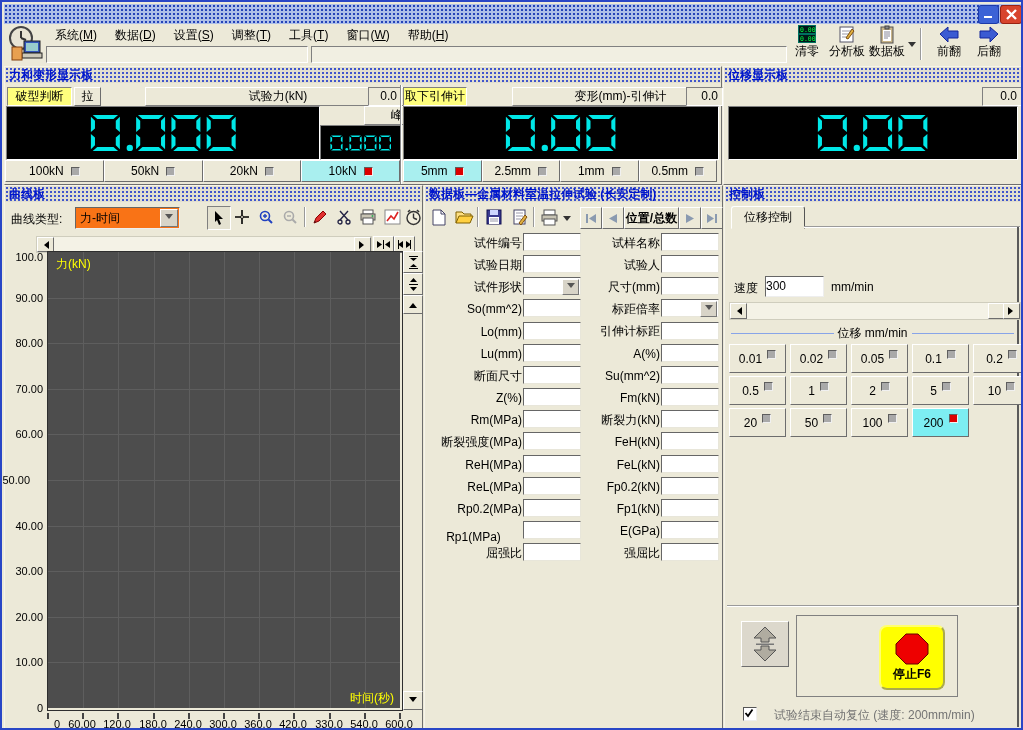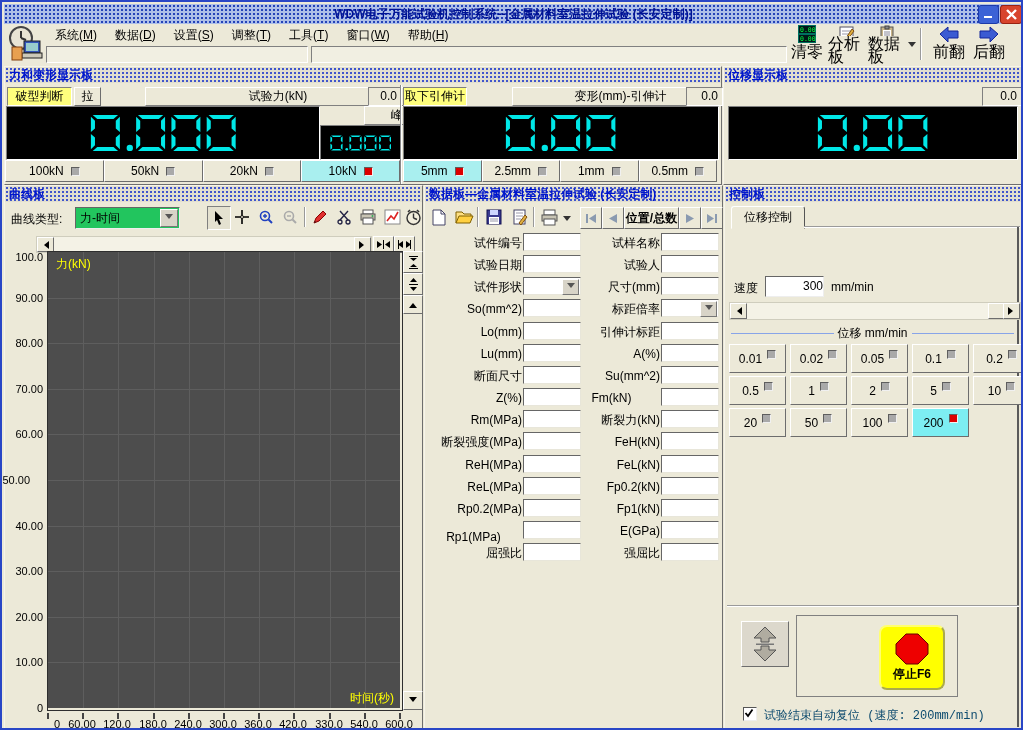--- a/index.html
+++ b/index.html
@@ -20,21 +20,21 @@
   .auxbox{background:#ece9d8;border:1px solid;border-color:#808080 #fff #fff #808080;text-align:right;padding-right:4px;line-height:17px;}
   .hdrbox{background:#ece9d8;border:1px solid;border-color:#fff #808080 #808080 #fff;text-align:center;line-height:17px;margin-left:44px;}
   .ylw{background:#ffff7d;border:1px solid;border-color:#808080 #fff #fff #808080;text-align:center;line-height:17px;}
   .range-btn{flex:1;display:flex;align-items:center;justify-content:center;gap:7px;
              background:#ece9d8;border:1px solid;border-color:#fff #6d6d6d #6d6d6d #fff;}
   .range-btn.sel{background:#a9efef;}
   .ind{display:inline-block;width:7px;height:7px;background:#a9a9a9;border:1px solid;border-color:#5e5e5e #f0f0f0 #f0f0f0 #5e5e5e;}
   .ind.on{background:#dd0000;}
   .menu-item{display:inline-block;padding:1px 9px;line-height:15px;}
   .tbtn{position:absolute;width:38px;height:38px;display:flex;flex-direction:column;align-items:center;justify-content:flex-start;gap:1px;}
-  .tbtn .lbl{font-size:16px;line-height:13px;}
+  .tbtn .lbl{font-size:12px;line-height:13px;}
   .tri-l{width:0;height:0;border:4px solid transparent;border-right:5px solid #000;margin-right:2px;}
   .tri-r{width:0;height:0;border:4px solid transparent;border-left:5px solid #000;margin-left:2px;}
   .tri-u{width:0;height:0;border:4px solid transparent;border-bottom:5px solid #000;margin-bottom:2px;}
   .tri-d{width:0;height:0;border:4px solid transparent;border-top:5px solid #000;margin-top:2px;}
   .sb-track{background:#f4f2e6;border:1px solid #cfcdbd;position:absolute;}
   .sb-btn{position:absolute;background:#ece9d8;border:1px solid;border-color:#fff #6d6d6d #6d6d6d #fff;display:flex;align-items:center;justify-content:center;}
   .icon-btn{position:absolute;width:22px;height:22px;display:flex;align-items:center;justify-content:center;}
   .icon-btn.sel{border:1px solid;border-color:#808080 #fff #fff #808080;background:#e4e1d0;}
   .flabel{position:absolute;text-align:right;line-height:18px;white-space:nowrap;}
   .finput{position:absolute;background:#fff;border:1px solid;border-color:#666 #e8e6da #e8e6da #666;height:16px;}
@@ -45,21 +45,20 @@
   .speed-btn.sel{background:#7deef2;}
   .xlabel,.ylabel{position:absolute;font-size:11px;color:#000;}
   .chart-inlbl{position:absolute;color:#ffff00;font-size:12px;}
   .win-btn{position:absolute;border-radius:3px;display:flex;align-items:center;justify-content:center;}
   u{text-decoration:underline;}
 </style>
 </head>
 <body>
 
 <div class="abs wtitle">
-  <span>WDW电子万能试验机控制系统--[金属材料室温拉伸试验 (长安定制)]</span>
   <div class="win-btn" style="left:974px;top:1px;width:19px;height:17px;background:#3b62d6;border:1px solid #1c3aa8;">
     <svg width="11" height="9">
         <rect x="1" y="6" width="8" height="2" fill="#fff"></rect>
       </svg>
   </div>
   <div class="win-btn" style="left:996px;top:1px;width:20px;height:17px;background:#d8442c;border:1px solid #992211;">
     <svg width="11" height="11">
         <path d="M1,1 L10,10 M10,1 L1,10" stroke="#fff" stroke-width="2.4"></path>
       </svg>
   </div>
@@ -276,21 +275,21 @@
         <polygon points="4,80 14,71 50,71 60,80" fill="#00e8e8" transform="translate(178,0)"></polygon>
         <polygon points="0,42 9,50 9,67 0,76" fill="#00e8e8" transform="translate(178,0)"></polygon>
         <polygon points="0,4 9,13 9,30 0,38" fill="#00e8e8" transform="translate(178,0)"></polygon>
       </svg>
     </div>
 </div>
 
 <div class="panel" style="left:2px;top:183px;width:417px;height:544px;">
   <div class="ptitle">曲线板</div>
   <span class="abs" style="left:6px;top:25px;">曲线类型:</span>
-  <div class="abs" style="left:70px;top:21px;width:103px;height:20px;background:#22c55e;border:1px solid;border-color:#666 #eee #eee #666;">
+  <div class="abs" style="left:70px;top:21px;width:103px;height:20px;background:#f97316;border:1px solid;border-color:#666 #eee #eee #666;">
     <span style="position:absolute;left:4px;top:2px;">力-时间</span>
     <div class="drop" style="width:16px;height:16px;">
         <div class="tri-d"></div>
       </div>
   </div>
   <div class="icon-btn sel" style="left:202px;top:20px;">
     <svg width="16" height="16">
         <polygon points="4,1 12,9 8,9 10,14 8,15 6,10 4,12" fill="#000"></polygon>
       </svg>
   </div>
@@ -566,27 +565,27 @@
       <div class="flabel" style="left: 0px; top: 23px; width: 97px;">试验人</div>
       <div class="finput" style="left: 98px; top: 22px; width: 56px;"></div>
       <div class="flabel" style="left: 0px; top: 45px; width: 97px;">尺寸(mm)</div>
       <div class="finput" style="left: 98px; top: 44px; width: 56px;"></div>
       <div class="flabel" style="left: 0px; top: 67px; width: 97px;">标距倍率</div>
       <div class="finput" style="left: 98px; top: 66px; width: 56px;">
         <div class="drop">
           <div class="tri-d"></div>
         </div>
       </div>
-      <div class="flabel" style="left: 0px; top: 90px; width: 97px;">引伸计标距</div>
+      <div class="flabel" style="left: 0px; top: 90px; width: 97px; font-family: Liberation Mono, monospace;">引伸计标距</div>
       <div class="finput" style="left: 98px; top: 89px; width: 56px;"></div>
       <div class="flabel" style="left: 0px; top: 112px; width: 97px;">A(%)</div>
       <div class="finput" style="left: 98px; top: 111px; width: 56px;"></div>
       <div class="flabel" style="left: 0px; top: 134px; width: 97px;">Su(mm^2)</div>
       <div class="finput" style="left: 98px; top: 133px; width: 56px;"></div>
-      <div class="flabel" style="left: 0px; top: 156px; width: 97px; text-align: center;">Fm(kN)</div>
+      <div class="flabel" style="left: 0px; top: 156px; width: 97px;">Fm(kN)</div>
       <div class="finput" style="left: 98px; top: 155px; width: 56px;"></div>
       <div class="flabel" style="left: 0px; top: 178px; width: 97px;">断裂力(kN)</div>
       <div class="finput" style="left: 98px; top: 177px; width: 56px;"></div>
       <div class="flabel" style="left: 0px; top: 200px; width: 97px;">FeH(kN)</div>
       <div class="finput" style="left: 98px; top: 199px; width: 56px;"></div>
       <div class="flabel" style="left: 0px; top: 223px; width: 97px;">FeL(kN)</div>
       <div class="finput" style="left: 98px; top: 222px; width: 56px;"></div>
       <div class="flabel" style="left: 0px; top: 245px; width: 97px;">Fp0.2(kN)</div>
       <div class="finput" style="left: 98px; top: 244px; width: 56px;"></div>
       <div class="flabel" style="left: 0px; top: 267px; width: 97px;">Fp1(kN)</div>
@@ -598,21 +597,21 @@
     </div>
 </div>
 
 <div class="panel" style="left:722px;top:183px;width:299px;height:544px;">
   <div class="ptitle">控制板</div>
   <div class="abs" style="left:6px;top:20px;width:72px;height:21px;background:#ece9d8;border:1px solid;border-color:#fff #555 #ece9d8 #fff;border-radius:3px 3px 0 0;text-align:center;line-height:20px;">位移控制</div>
   <div class="abs" style="left:79px;top:40px;width:216px;height:1px;background:#fff;border-top:1px solid #9a9a9a;"></div>
   <div class="abs" style="left:292px;top:41px;width:2px;height:500px;background:#5a5a5a;"></div>
 
   <span class="abs" style="left:9px;top:94px;">速度</span>
-  <div class="abs" style="left:40px;top:90px;width:57px;height:19px;background:#fff;border:1px solid;border-color:#666 #eee #eee #666;text-align:right;line-height:18px;">300</div>
+  <div class="abs" style="left:40px;top:90px;width:57px;height:19px;background:#fff;border:1px solid;border-color:#666 #eee #eee #666;text-align:left;line-height:18px;">300</div>
   <span class="abs" style="left:106px;top:94px;">mm/min</span>
   <div class="sb-track" style="left:4px;top:116px;width:290px;height:16px;">
     <div class="sb-btn" style="left:0;top:0;width:15px;height:14px;">
         <div class="tri-l"></div>
       </div>
     <div class="sb-btn" style="left:258px;top:0;width:15px;height:14px;"></div>
     <div class="sb-btn" style="right:0;top:0;width:15px;height:14px;">
         <div class="tri-r"></div>
       </div>
   </div>
@@ -701,14 +700,14 @@
     <svg width="34" height="32">
         <polygon points="11,1 23,1 33,11 33,21 23,31 11,31 1,21 1,11" fill="#ee0000" stroke="#660000"></polygon>
       </svg>
     <span style="font-weight:bold;">停止F6</span>
   </div>
   <div class="abs" style="left:18px;top:521px;width:12px;height:12px;background:#fff;border:1px solid;border-color:#555 #eee #eee #555;">
     <svg width="10" height="10" style="position:absolute;left:0px;top:0px;">
         <polyline points="1.5,5 4,8 8.5,1.5" fill="none" stroke="#000" stroke-width="1.8"></polyline>
       </svg>
   </div>
-  <span class="abs" style="left:39px;top:521px;color:#0c4a6e;font-family:Liberation Mono, monospace;">试验结束自动复位 (速度: 200mm/min)</span>
+  <span class="abs" style="left:49px;top:521px;color:#737373;">试验结束自动复位 (速度: 200mm/min)</span>
 </div>
 
 </body></html>

